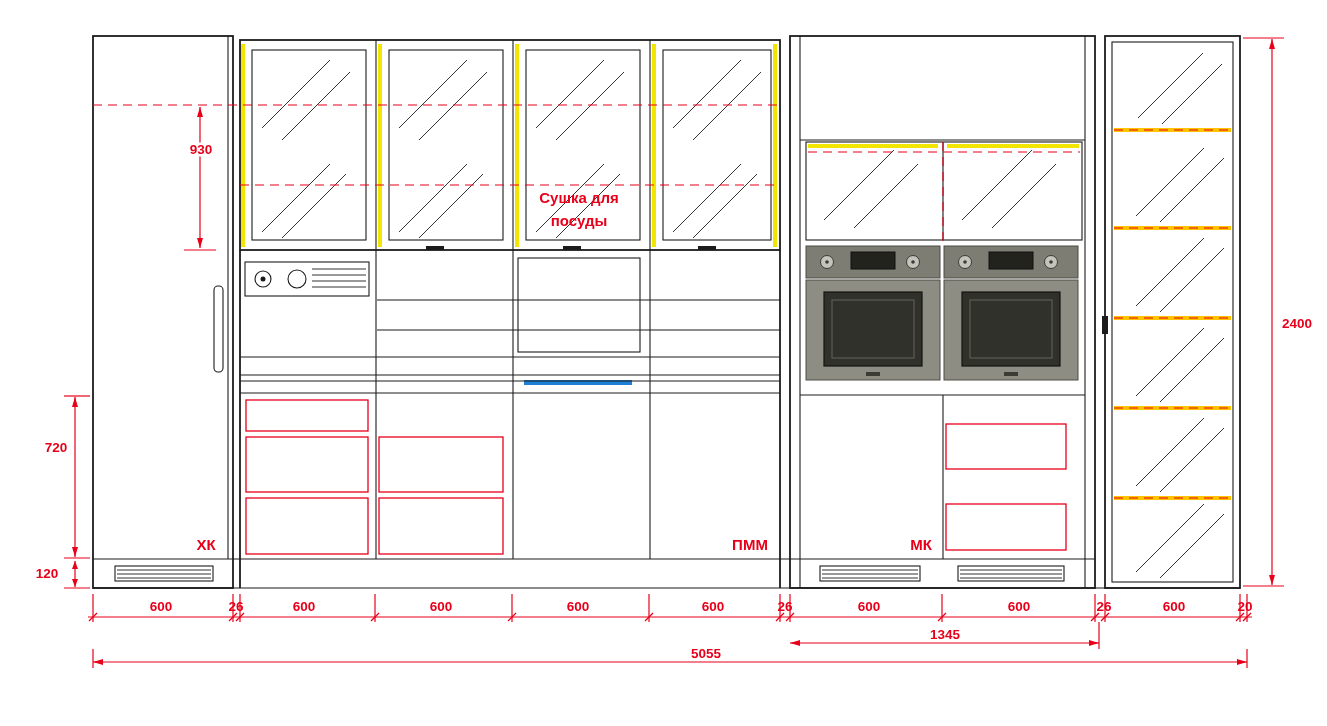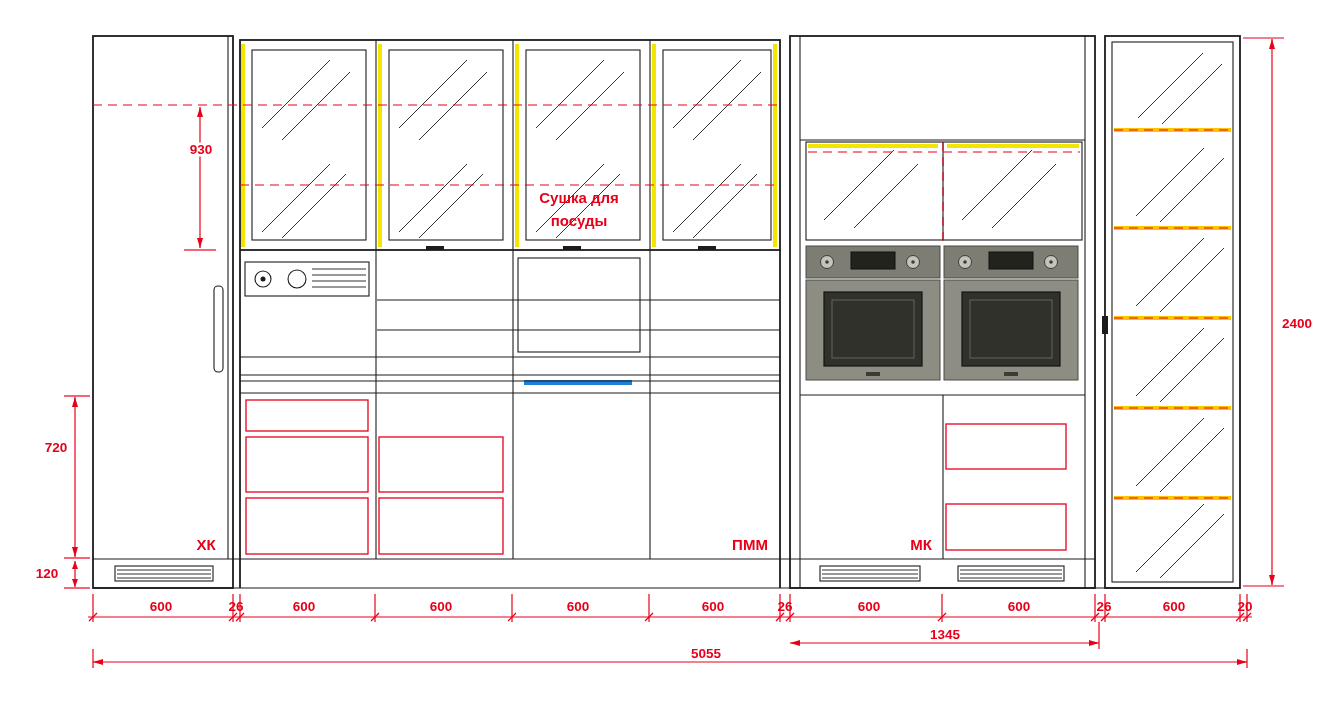--- a/index.html
+++ b/index.html
@@ -1,17 +1,17 @@
 <!DOCTYPE html>
 <html><head>
 <meta charset="utf-8">
 <style>
   html,body { margin:0; padding:0; background:#ffffff; }
   .canvas { position:relative; width:1327px; height:726px; background:#fff; overflow:hidden;
-            font-family:"Liberation Sans", sans-serif; }
+            font-family:"Liberation Sans", sans-serif;border-radius:19px; }
   svg { position:absolute; left:0; top:0; }
 
   
   .k  { stroke:#1c1c1c; fill:none; stroke-width:1.1; }
   .k2 { stroke:#1c1c1c; fill:none; stroke-width:1.8; }
   .th { stroke:#1c1c1c; fill:none; stroke-width:0.9; }
   .fillk { fill:#1c1c1c; stroke:none; }
 
   
   .r   { stroke:#e8001a; fill:none; stroke-width:1.2; }

